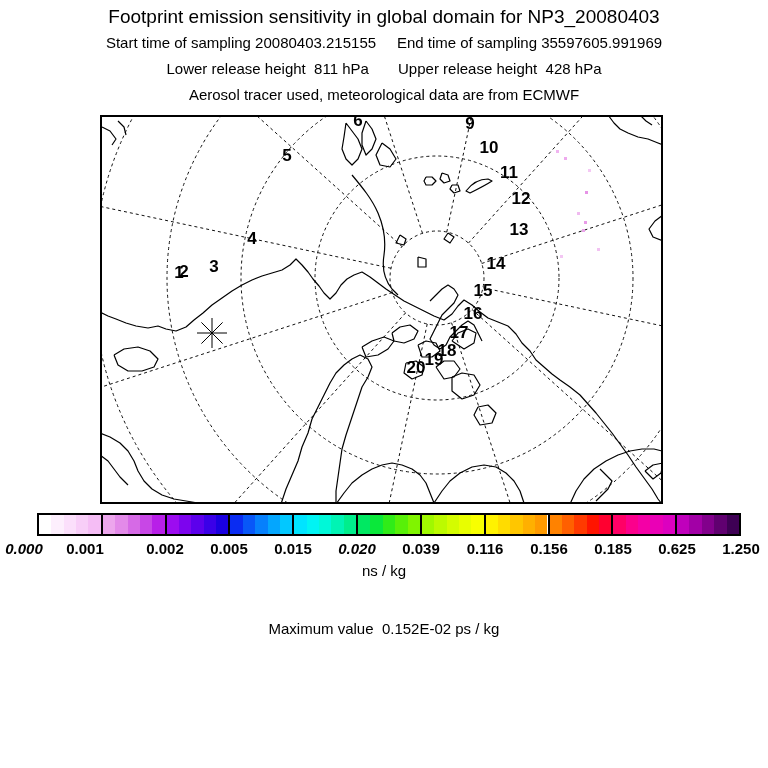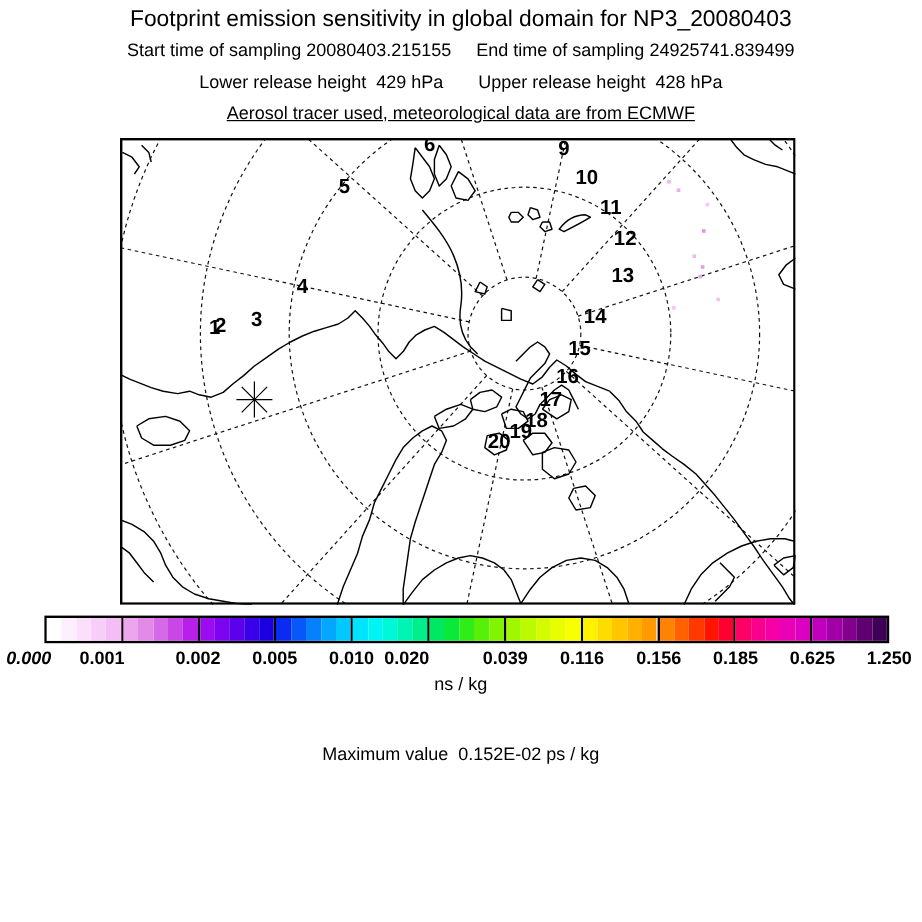--- a/index.html
+++ b/index.html
@@ -1,38 +1,38 @@
 <!DOCTYPE html>
 <html><head>
 <meta charset="utf-8">
 <style>
   html,body{margin:0;padding:0;background:#ffffff;}
   body{width:768px;height:768px;position:relative;font-family:"Liberation Sans",sans-serif;color:#000;}
   .hline{position:absolute;left:0;width:768px;text-align:center;white-space:pre;font-size:15px;line-height:18px;}
   #title{top:8px;font-weight:normal;font-size:19px;}
   #line2{top:34px;}
   #line3{top:60px;}
-  #line4{top:86px;text-decoration:underline;}
+  #line4{top:86px;}
   #map-wrap{position:absolute;left:100px;top:115px;width:563px;height:389px;}
   #map-svg{display:block;width:563px;height:389px;}
   #colorbar{position:absolute;left:37px;top:513px;width:704px;height:23px;border:2px solid #000;box-sizing:border-box;display:flex;}
   .cb-seg{flex:1;display:flex;border-right:2px solid #000;}
   .cb-seg:last-child{border-right:none;}
   .cb-cell{flex:1;}
   #cb-ticks{position:absolute;left:0;top:540px;width:768px;height:18px;}
   .cb-tick{position:absolute;top:0;transform:translateX(-50%);font-size:15px;font-weight:bold;white-space:nowrap;}
   #units{top:562px;}
   #maxline{top:620px;}
 </style>
 </head>
 <body>
 
 <div class="hline" id="title">Footprint emission sensitivity in global domain for NP3_20080403</div>
-<div class="hline" id="line2">Start time of sampling 20080403.215155     End time of sampling 24925741.839499</div>
-<div class="hline" id="line3">Lower release height  429 hPa       Upper release height  428 hPa</div>
+<div class="hline" id="line2">Start time of sampling 20080403.215155     End time of sampling 35597605.991969</div>
+<div class="hline" id="line3">Lower release height  811 hPa       Upper release height  428 hPa</div>
 <div class="hline" id="line4">Aerosol tracer used, meteorological data are from ECMWF</div>
 
 <div id="map-wrap">
   <svg id="map-svg" viewBox="0 0 563 389">
       <defs>
         <clipPath id="mapclip">
           <rect x="0" y="0" width="563" height="389"></rect>
         </clipPath>
       </defs>
       <g clip-path="url(#mapclip)">
@@ -194,22 +194,22 @@
       <div class="cb-cell" style="background: rgb(130, 0, 140);"></div>
       <div class="cb-cell" style="background: rgb(96, 0, 112);"></div>
       <div class="cb-cell" style="background: rgb(62, 0, 84);"></div>
     </div>
   </div>
 <div id="cb-ticks">
     <span class="cb-tick" style="left: 24px; font-style: italic;">0.000</span>
     <span class="cb-tick" style="left: 85px;">0.001</span>
     <span class="cb-tick" style="left: 165px;">0.002</span>
     <span class="cb-tick" style="left: 229px;">0.005</span>
-    <span class="cb-tick" style="left: 293px;">0.010</span>
-    <span class="cb-tick" style="left: 339px;">0.020</span>
+    <span class="cb-tick" style="left: 293px;">0.015</span>
+    <span class="cb-tick" style="left: 357px; font-style: italic;">0.020</span>
     <span class="cb-tick" style="left: 421px;">0.039</span>
     <span class="cb-tick" style="left: 485px;">0.116</span>
     <span class="cb-tick" style="left: 549px;">0.156</span>
     <span class="cb-tick" style="left: 613px;">0.185</span>
     <span class="cb-tick" style="left: 677px;">0.625</span>
     <span class="cb-tick" style="left: 741px;">1.250</span>
   </div>
 <div class="hline" id="units">ns / kg</div>
 <div class="hline" id="maxline">Maximum value  0.152E-02 ps / kg</div>
 

